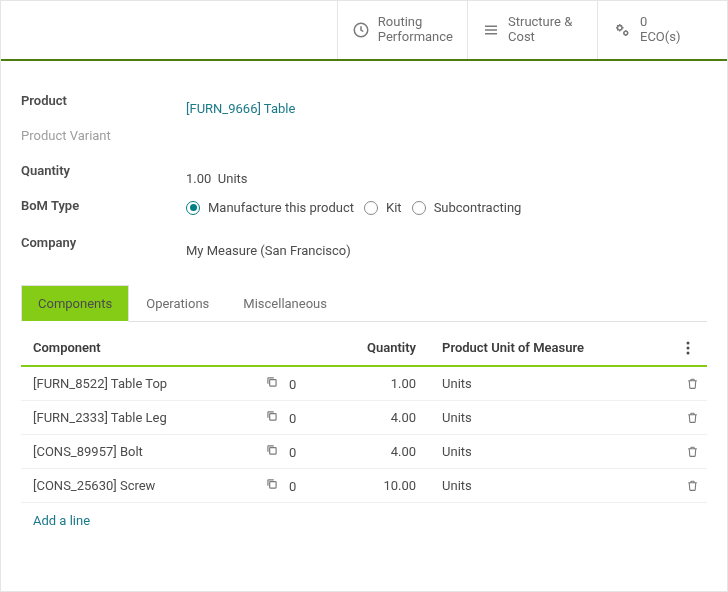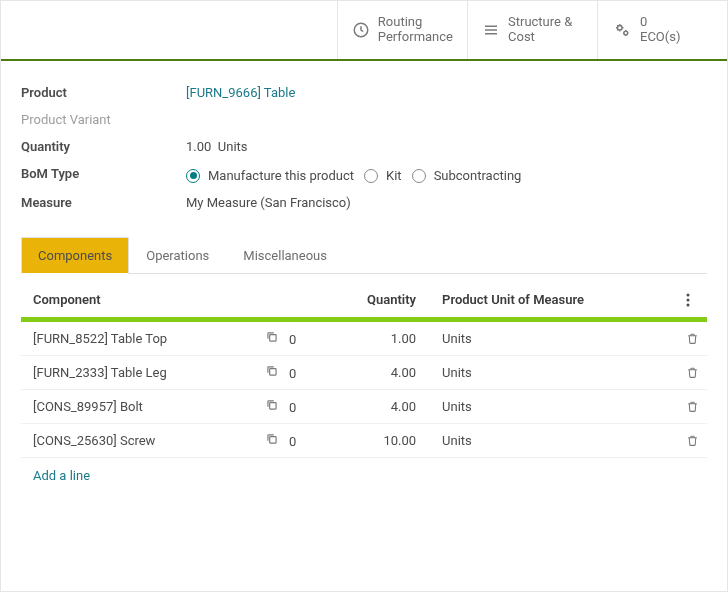--- a/index.html
+++ b/index.html
@@ -45,21 +45,21 @@
     display: flex;
     align-items: center;
     margin-bottom: 12px;
   }
   .row .label {
     width: 165px;
     color: #4c4c4c;
     font-weight: 600;
   }
   .row .label.muted { color: #9e9e9e; font-weight: 400; }
-  .row .value { color: #4c4c4c; }
+  .row .value { color: #4c4c4c; margin-top: 16px; }
   .row .value.link { color: #1b7a8a; cursor: pointer; }
   .radio-col { display:flex; flex-direction:row; gap:10px; padding-top:2px;}
   .radio-item { display:flex; align-items:center; gap:8px; color:#4c4c4c; cursor:pointer; }
   .radio-circle {
     width: 14px; height: 14px; border: 1.5px solid #888; border-radius: 50%;
     display:inline-flex; align-items:center; justify-content:center;
   }
   .radio-circle.checked { border-color: #017e84; }
   .radio-dot { width:7px; height:7px; border-radius:50%; background:#017e84; }
   .tabs-area { padding: 0 20px; }
@@ -73,31 +73,31 @@
     color: #6f6f6f;
     cursor: pointer;
     border: 1px solid transparent;
     position: relative;
     top: 1px;
   }
   .tab.active {
     color: #4c4c4c;
     border: 1px solid #e0e0e0;
     border-bottom: 1px solid #fff;
-    background: #eab308;
+    background: #84cc16;
     text-align: right;
   }
   .table-wrap { padding: 10px 0 0 0; }
   table { width:100%; border-collapse: collapse; }
   th {
     text-align:left;
     font-weight:600;
     color:#3c3c3c;
     padding: 8px 8px 10px 12px;
-    border-bottom: 5px solid #84cc16;
+    border-bottom: 2px solid #84cc16;
   }
   th.qcol { text-align:right; padding-right: 14px; }
   th.kebab { width: 18px; text-align:center; color:#4c4c4c; cursor:pointer; }
   td {
     padding: 8px 8px 8px 12px;
     border-bottom: 1px solid #f0f0f0;
     color:#4c4c4c;
   }
   td.qcol { text-align:right; padding-right: 14px; }
   td .copy-ic { color:#7a7a7a; display:inline-flex; align-items:center; cursor:pointer; margin-right:10px;}
@@ -184,21 +184,21 @@
           <span class="radio-circle"></span>
           <span>Kit</span>
         </span>
         <span class="radio-item">
           <span class="radio-circle"></span>
           <span>Subcontracting</span>
         </span>
       </span>
     </div>
     <div class="row" style="margin-top:6px">
-      <span class="label">Measure</span>
+      <span class="label">Company</span>
       <span class="value">My Measure (San Francisco)</span>
     </div>
   </div>
 
   <div class="tabs-area">
     <div class="tabs">
       <div class="tab active">Components</div>
       <div class="tab">Operations</div>
       <div class="tab">Miscellaneous</div>
     </div>

